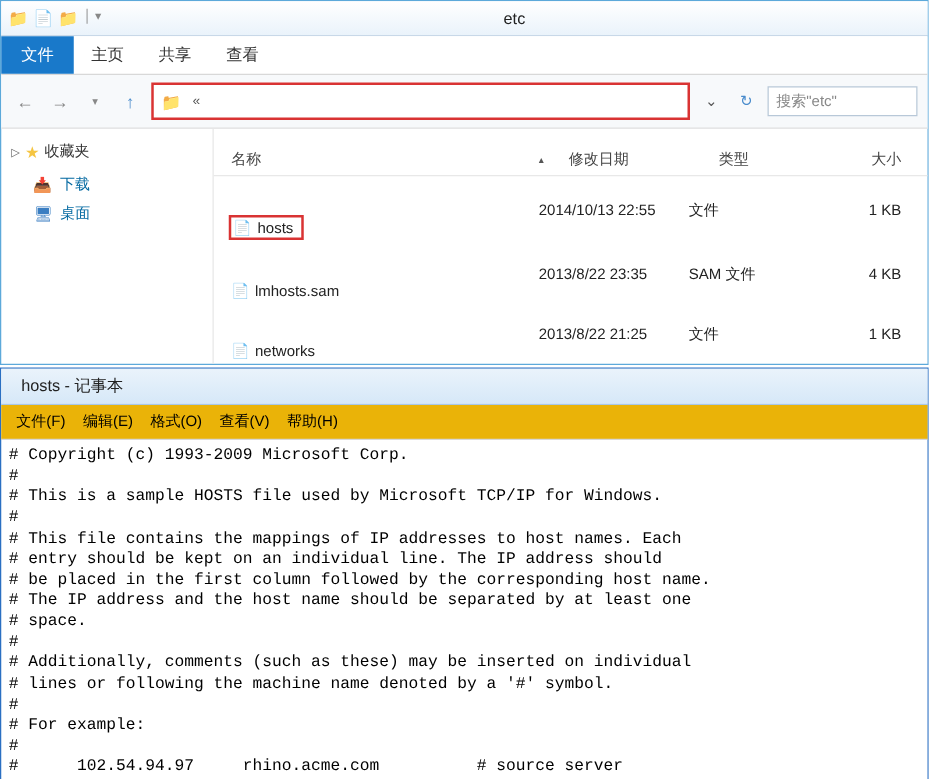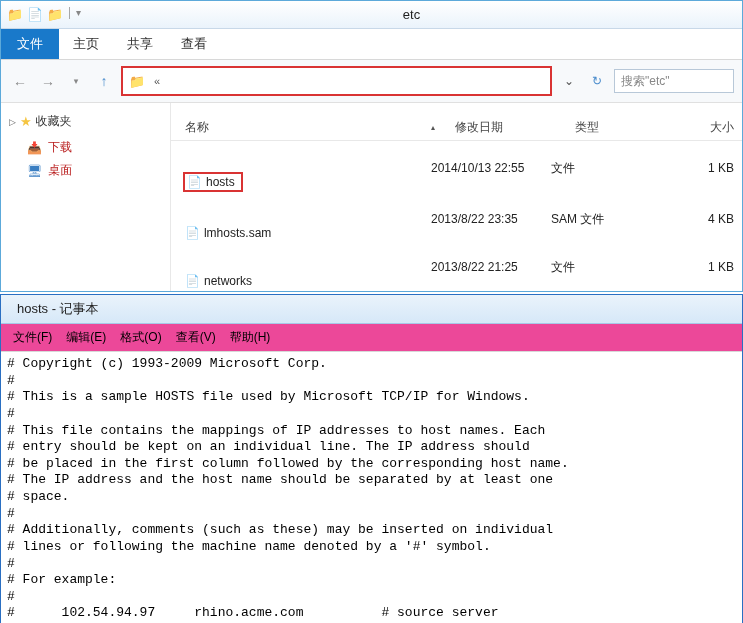--- a/index.html
+++ b/index.html
@@ -29,41 +29,41 @@
   .crumb { color: #222; cursor: pointer; }
   .addr-drop { color: #555; padding: 0 6px; cursor: pointer; }
   .refresh { width: 22px; text-align: center; color: #4a8ccc; cursor: pointer; }
   .searchbox { width: 120px; border: 1px solid #b8c8d8; height: 24px; display: flex; align-items: center; padding: 0 6px; color: #888; background: #fff; }
   
   .explorer-body { display: flex; }
   .sidebar { width: 170px; padding: 6px 8px; border-right: 1px solid #e8e8e8; }
   .fav-head { display: flex; align-items: center; gap: 4px; color: #333; margin: 4px 0 6px; }
   .tri { font-size: 9px; color: #666; }
   .star-ico::before { content: "★"; color: #f5c542; font-size: 13px; }
-  .fav-item { display: flex; align-items: center; gap: 6px; padding: 3px 0 3px 18px; color: #b91c1c; cursor: pointer; }
+  .fav-item { display: flex; align-items: center; gap: 6px; padding: 3px 0 3px 18px; color: #0369a1; cursor: pointer; }
   .dl-ico::before { content: "📥"; font-size: 12px; }
   .desk-ico::before { content: "🖥"; font-size: 12px; color: #3a7ec2; }
   .recent-ico::before { content: "🕘"; font-size: 12px; color: #caa84a; }
   
   .file-list { flex: 1; }
   .col-head { display: flex; border-bottom: 1px solid #e8e8e8; color: #444; padding: 4px 0; margin-top: 12px; }
   .col-head .tri-up { font-size: 8px; color: #555; margin-left: auto; padding-right: 20px; align-self: center; }
   .c-name { width: 260px; padding-left: 14px; }
   .c-date { width: 120px; }
   .c-type { width: 100px; }
-  .c-size { flex: 1; text-align: right; padding-right: 8px; }
+  .c-size { flex: 1; text-align: right; padding-right: 21px; }
   .row { display: flex; align-items: center; padding: 3px 0; color: #222; cursor: pointer; }
   .row .file-ico::before { content: "📄"; font-size: 12px; margin-right: 4px; }
   .row .name-cell { width: 260px; padding-left: 14px; display: flex; align-items: center; margin-top: 28px; }
   .redbox-file { border: 2px solid #d93333; padding: 1px 6px 1px 2px; display: inline-flex; align-items: center; margin-left: -2px; }
   
   
   .notepad { border: 1px solid #2a6fc2; margin-top: 2px; }
   .np-title { background: linear-gradient(#eaf3fb,#d6e8f8); text-align: left; color: #222; padding: 5px 16px; font-size: 13px; border-bottom: 1px solid #a8c8e8; }
-  .np-menu { display: flex; gap: 2px; padding: 3px 6px; background: #ec4899; border-bottom: 1px solid #d8d8d8; font-size: 12px; }
+  .np-menu { display: flex; gap: 2px; padding: 3px 6px; background: #eab308; border-bottom: 1px solid #d8d8d8; font-size: 12px; }
   .np-menu span { padding: 2px 6px; cursor: pointer; }
   .np-body { font-family: "SimSun","NSimSun","Courier New",monospace; font-size: 13px; line-height: 1.28; padding: 4px 6px; white-space: pre; color: #000; overflow: hidden; }
 </style>
 </head>
 <body>
 
 <div class="explorer">
   <div class="titlebar">
     <div class="tb-icons">
       <span class="ico folder-ico"></span>

